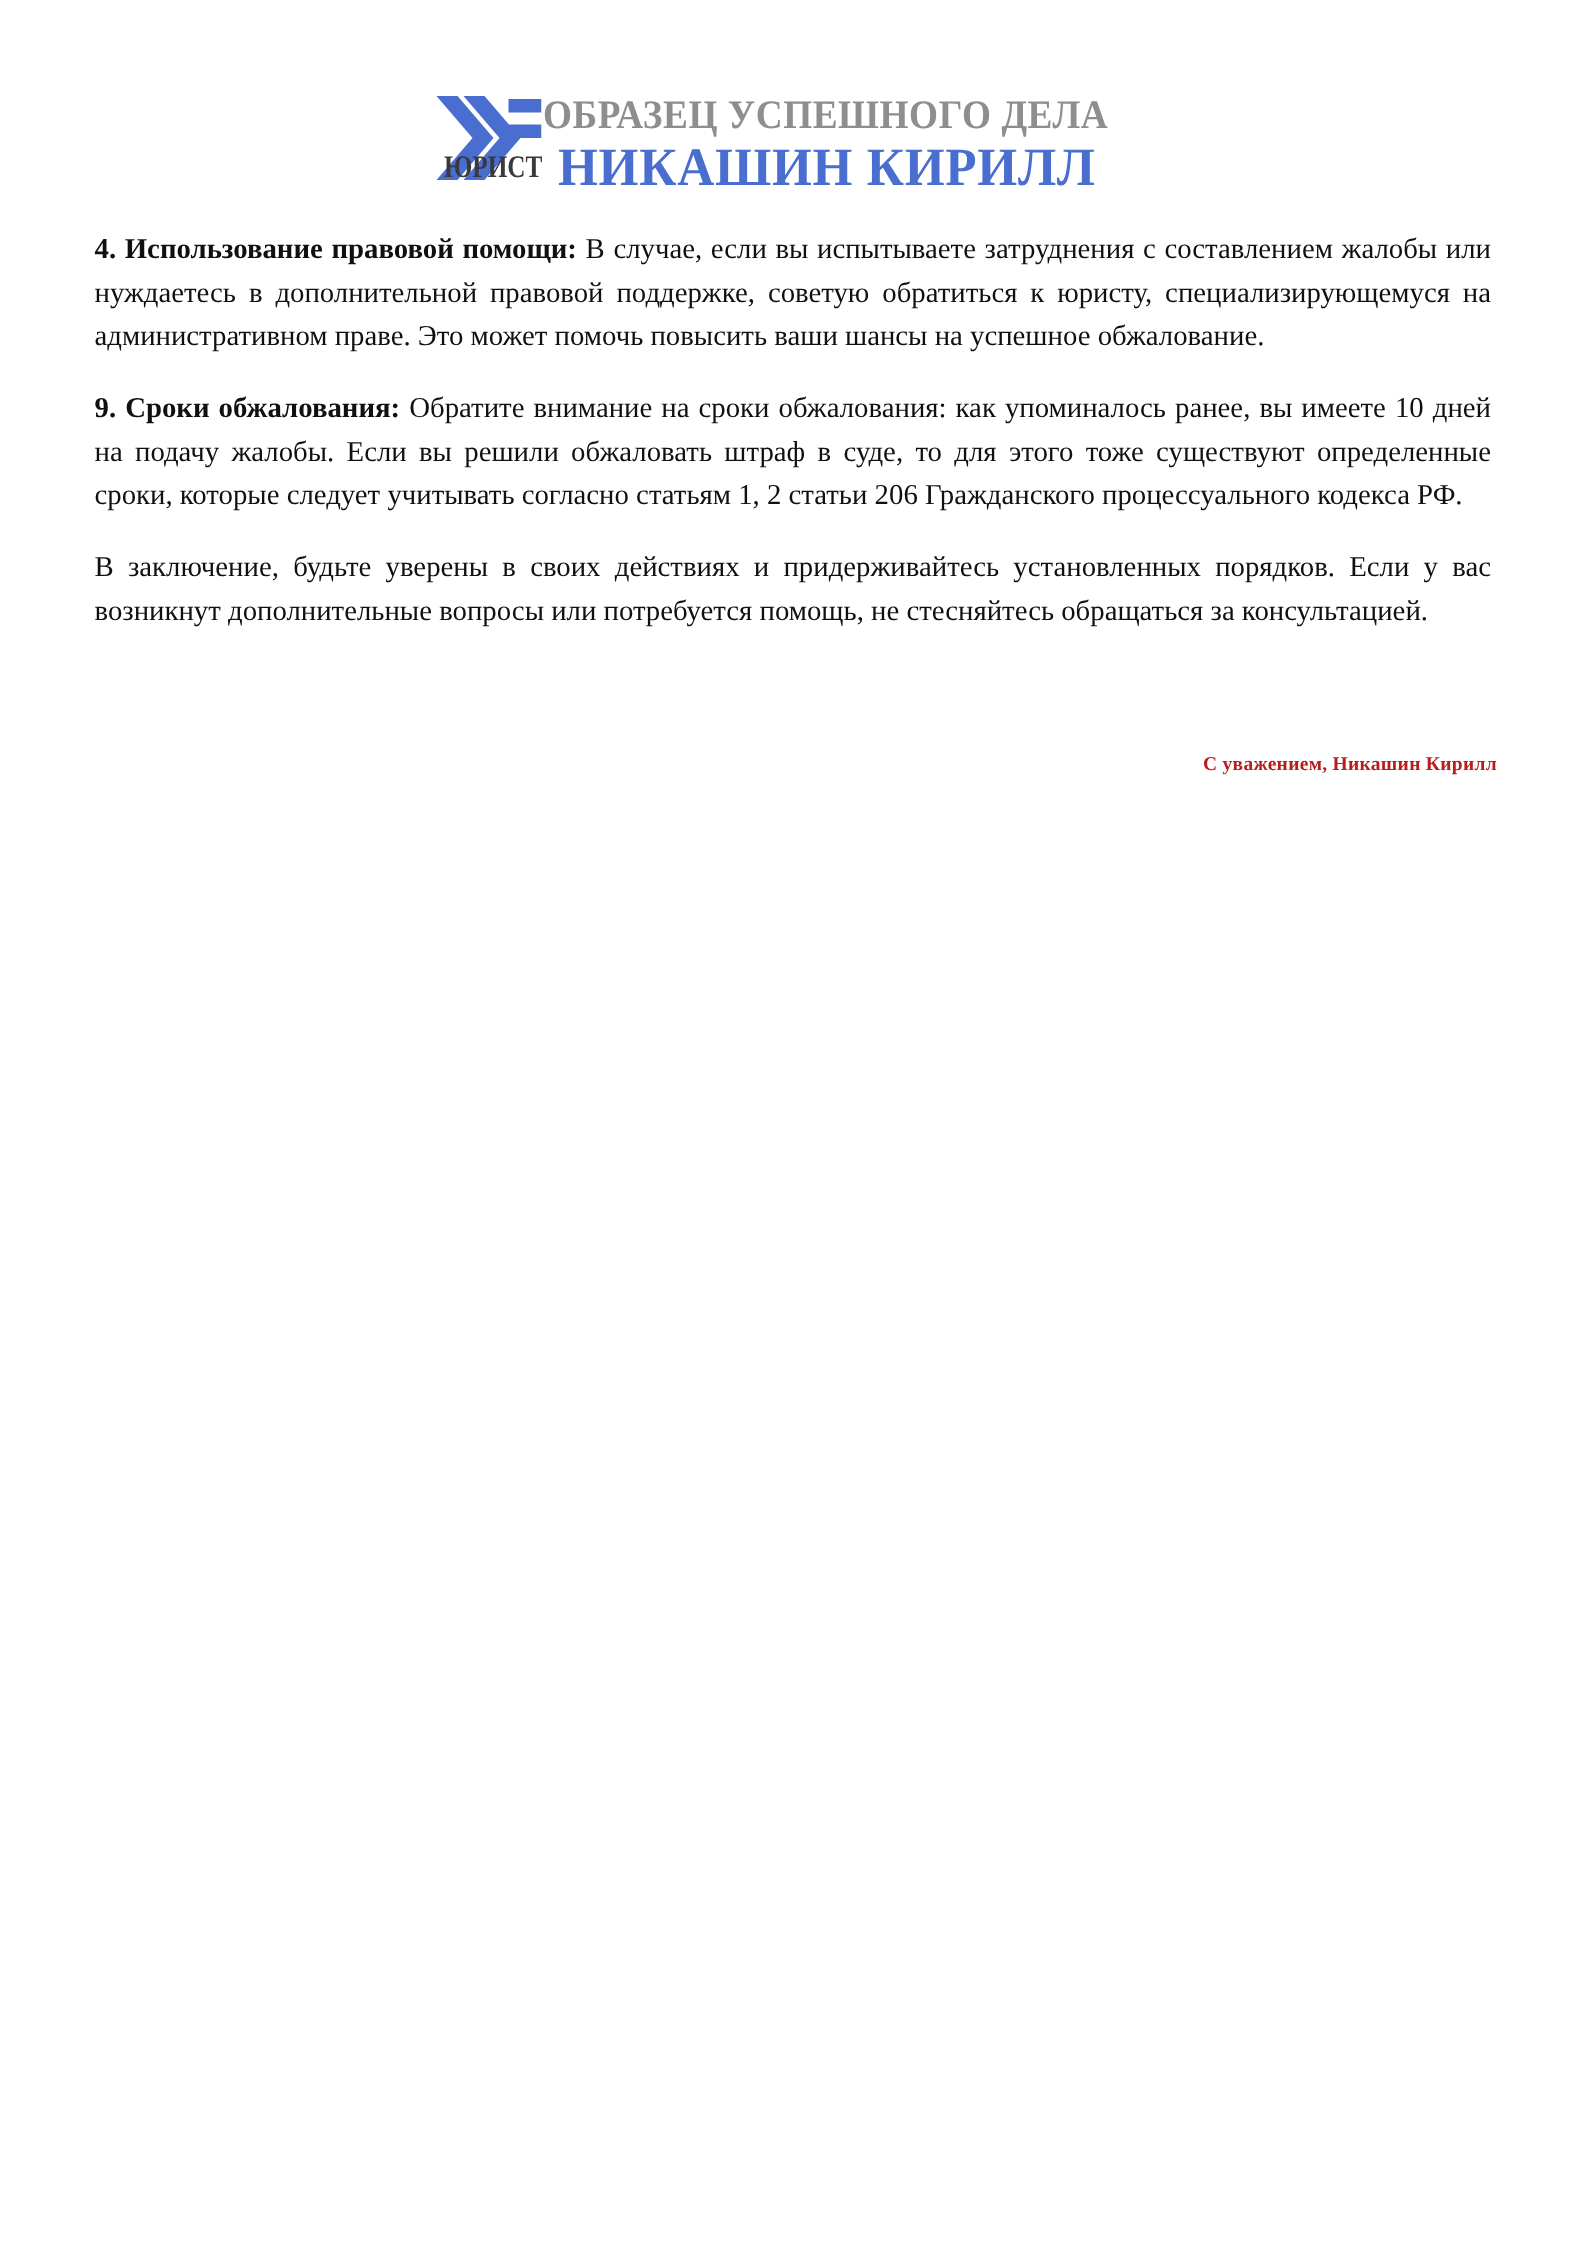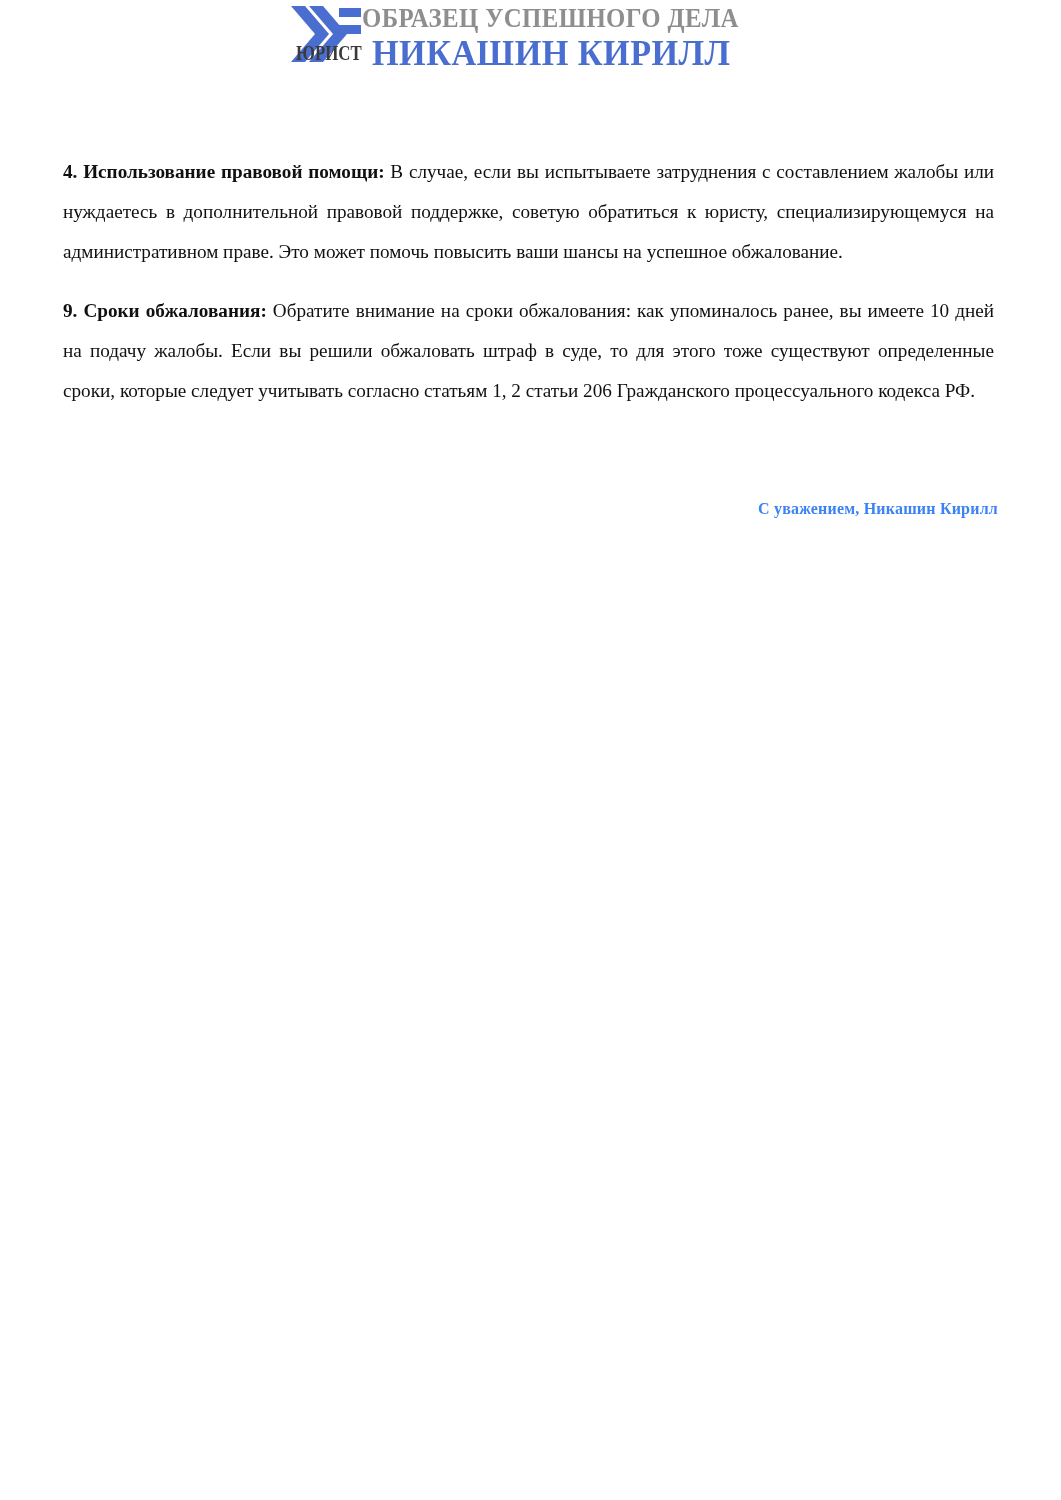--- a/index.html
+++ b/index.html
@@ -18,20 +18,21 @@
   .page {
     position: relative;
     width: 1061px;
     height: 1500px;
     background: #ffffff;
   }
 
   
   .header {
     width: 100%;
+    padding-top: 58px;
     display: flex;
     justify-content: center;
     align-items: flex-start;
   }
 
   .logo {
     display: flex;
     flex-direction: row;
     align-items: stretch;
     height: 82px;
@@ -104,45 +105,45 @@
   
   .content {
     position: absolute;
     left: 63px;
     top: 152px;
     width: 935px;
   }
 
   .para {
     font-size: 19.2px;
-    line-height: 40px;
+    line-height: 29px;
     text-align: justify;
     text-justify: inter-word;
     margin: 0 4px 18px 0;
     color: #101010;
     hyphens: none;
   }
   .para:last-of-type { margin-bottom: 0; }
 
   .para .lead {
     font-weight: 700;
   }
 
   .gap-after { margin-bottom: 19px; }
 
   .signature {
     position: absolute;
     left: 63px;
     top: 495px;
     width: 935px;
     text-align: right;
-    font-size: 16px;
+    font-size: 13px;
     line-height: 28px;
     font-weight: 700;
-    color: #3b82f6;
+    color: #b91c1c;
     letter-spacing: 0.2px;
   }
 </style>
 </head>
 <body>
 
 <div class="page">
 
   <div class="header">
     <div class="logo">
@@ -175,18 +176,21 @@
   <div class="content">
 
     <p class="para gap-after">
       <span class="lead">4. Использование правовой помощи:</span><span> В случае, если вы испытываете затруднения с составлением жалобы или нуждаетесь в дополнительной правовой поддержке, советую обратиться к юристу, специализирующемуся на административном праве. Это может помочь повысить ваши шансы на успешное обжалование.</span>
     </p>
 
     <p class="para gap-after">
       <span class="lead">9. Сроки обжалования:</span><span> Обратите внимание на сроки обжалования: как упоминалось ранее, вы имеете 10 дней на подачу жалобы. Если вы решили обжаловать штраф в суде, то для этого тоже существуют определенные сроки, которые следует учитывать согласно статьям  1, 2 статьи 206 Гражданского процессуального кодекса РФ.</span>
     </p>
 
+    <p class="para">
+      <span>В заключение, будьте уверены в своих действиях и придерживайтесь установленных порядков. Если у вас возникнут дополнительные вопросы или потребуется помощь, не стесняйтесь обращаться за консультацией.</span>
+    </p>
 
   </div>
 
   <div class="signature">С уважением,  Никашин Кирилл</div>
 
 </div>
 
 </body></html>

